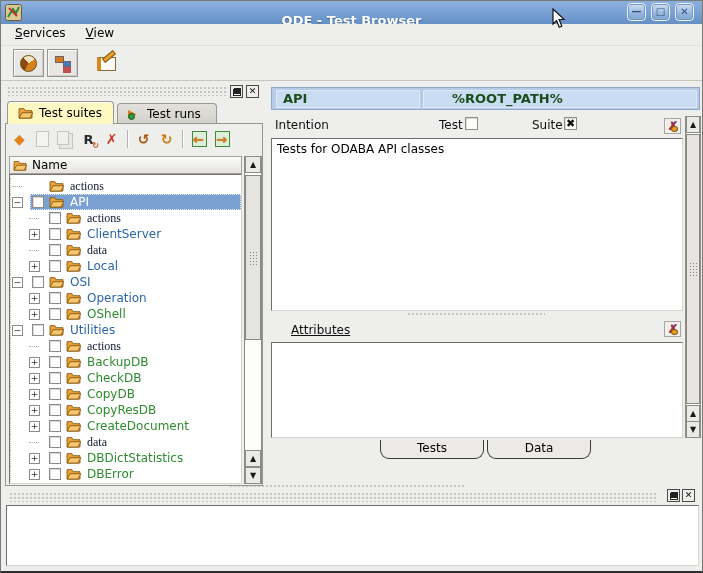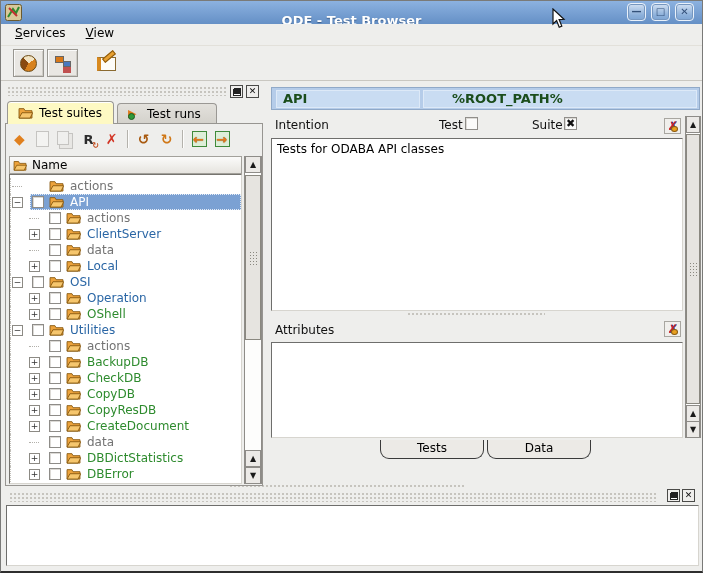--- a/index.html
+++ b/index.html
@@ -108,21 +108,21 @@
   .texp { width:11px; height:11px; min-width:11px; border:1px solid #8c8a84; background:#fff;
     font-size:9px; line-height:9px; text-align:center; color:#333; margin-right:7px; }
   .texp.empty { border:none; background:none; }
   .texp.empty::before { content:""; display:block; width:10px; border-top:1px dotted #b2b0aa; margin-top:5px; }
   .thl { display:flex; align-items:center; flex:1 1 auto; height:16px; gap:5px; padding-left:2px; }
   .trow.sel .thl { background:#7ba1d3; outline:1px dotted #e6edf7; outline-offset:-1px; }
   .tcb { width:12px; height:12px; min-width:12px; background:#fff; border:1px solid #8e8c88; box-shadow:inset 1px 1px 0 #dcdad6; }
   .tcb.ghost { visibility:hidden; }
   .tfolder { display:inline-flex; width:16px; }
   .tlabel { white-space:nowrap; }
-  .c-black { color:#737373; } .c-blue { color:#2a66a5; } .c-green { color:#2e8b2e; } .c-white { color:#fff; }
+  .c-black { color:#0f172a;font-family:Liberation Serif, serif; } .c-blue { color:#2a66a5; } .c-green { color:#2e8b2e; } .c-white { color:#fff; }
   
   .vsb { position:absolute; background:#fdfdfc; border:1px solid #8e8c88; }
   .sb-btn { position:absolute; left:0; width:100%; height:17px; background:#eceae7; border:1px solid #8e8c88;
     display:flex; align-items:center; justify-content:center; font-size:8px; color:#1a1a1a; }
   .arr-up::before { content:"▲"; } .arr-dn::before { content:"▼"; }
   .sb-thumb { position:absolute; left:0px; width:100%; background:#e6e4e0; border:1px solid #8a8880;
     display:flex; align-items:center; justify-content:center; }
   .sb-thumb::after { content:""; width:9px; height:14px; background-image:radial-gradient(#8a8880 32%, rgba(0,0,0,0) 38%); background-size:3px 3px; }
   .tree-sb { left:238px; top:32px; width:18px; height:328px; }
   
@@ -530,21 +530,21 @@
   <div class="rp-label" style="left:438px; top:117px;">Test</div>
   <div class="cb" style="left:464px; top:116px;"></div>
   <div class="rp-label" style="left:531px; top:117px;">Suite</div>
   <div class="cb" style="left:563px; top:116px;">✖</div>
   <div class="clear-btn" style="left:663px; top:117px;"><span class="x">✗</span></div>
 
   <div class="textbox" style="left:270px; top:137px; width:412px; height:173px;">Tests for ODABA API classes</div>
 
   <div class="mid-split dots"></div>
 
-  <div class="rp-label" style="left:274px; top:322px;">Attributes</div>
+  <div class="rp-label" style="left:290px; top:322px;text-decoration:underline;">Attributes</div>
   <div class="clear-btn" style="left:663px; top:320px;"><span class="x">✗</span></div>
   <div class="textbox" style="left:270px; top:341px; width:412px; height:96px;"></div>
 
   <div class="btab" style="left:379px;">Tests</div>
   <div class="btab" style="left:486px;">Data</div>
 
   <div class="vsb rp-sb">
     <div class="sb-btn arr-up" style="top:-1px;"></div>
     <div class="sb-thumb" style="top:17px; height:270px;"></div>
     <div class="sb-btn arr-up" style="bottom:15px;"></div>

